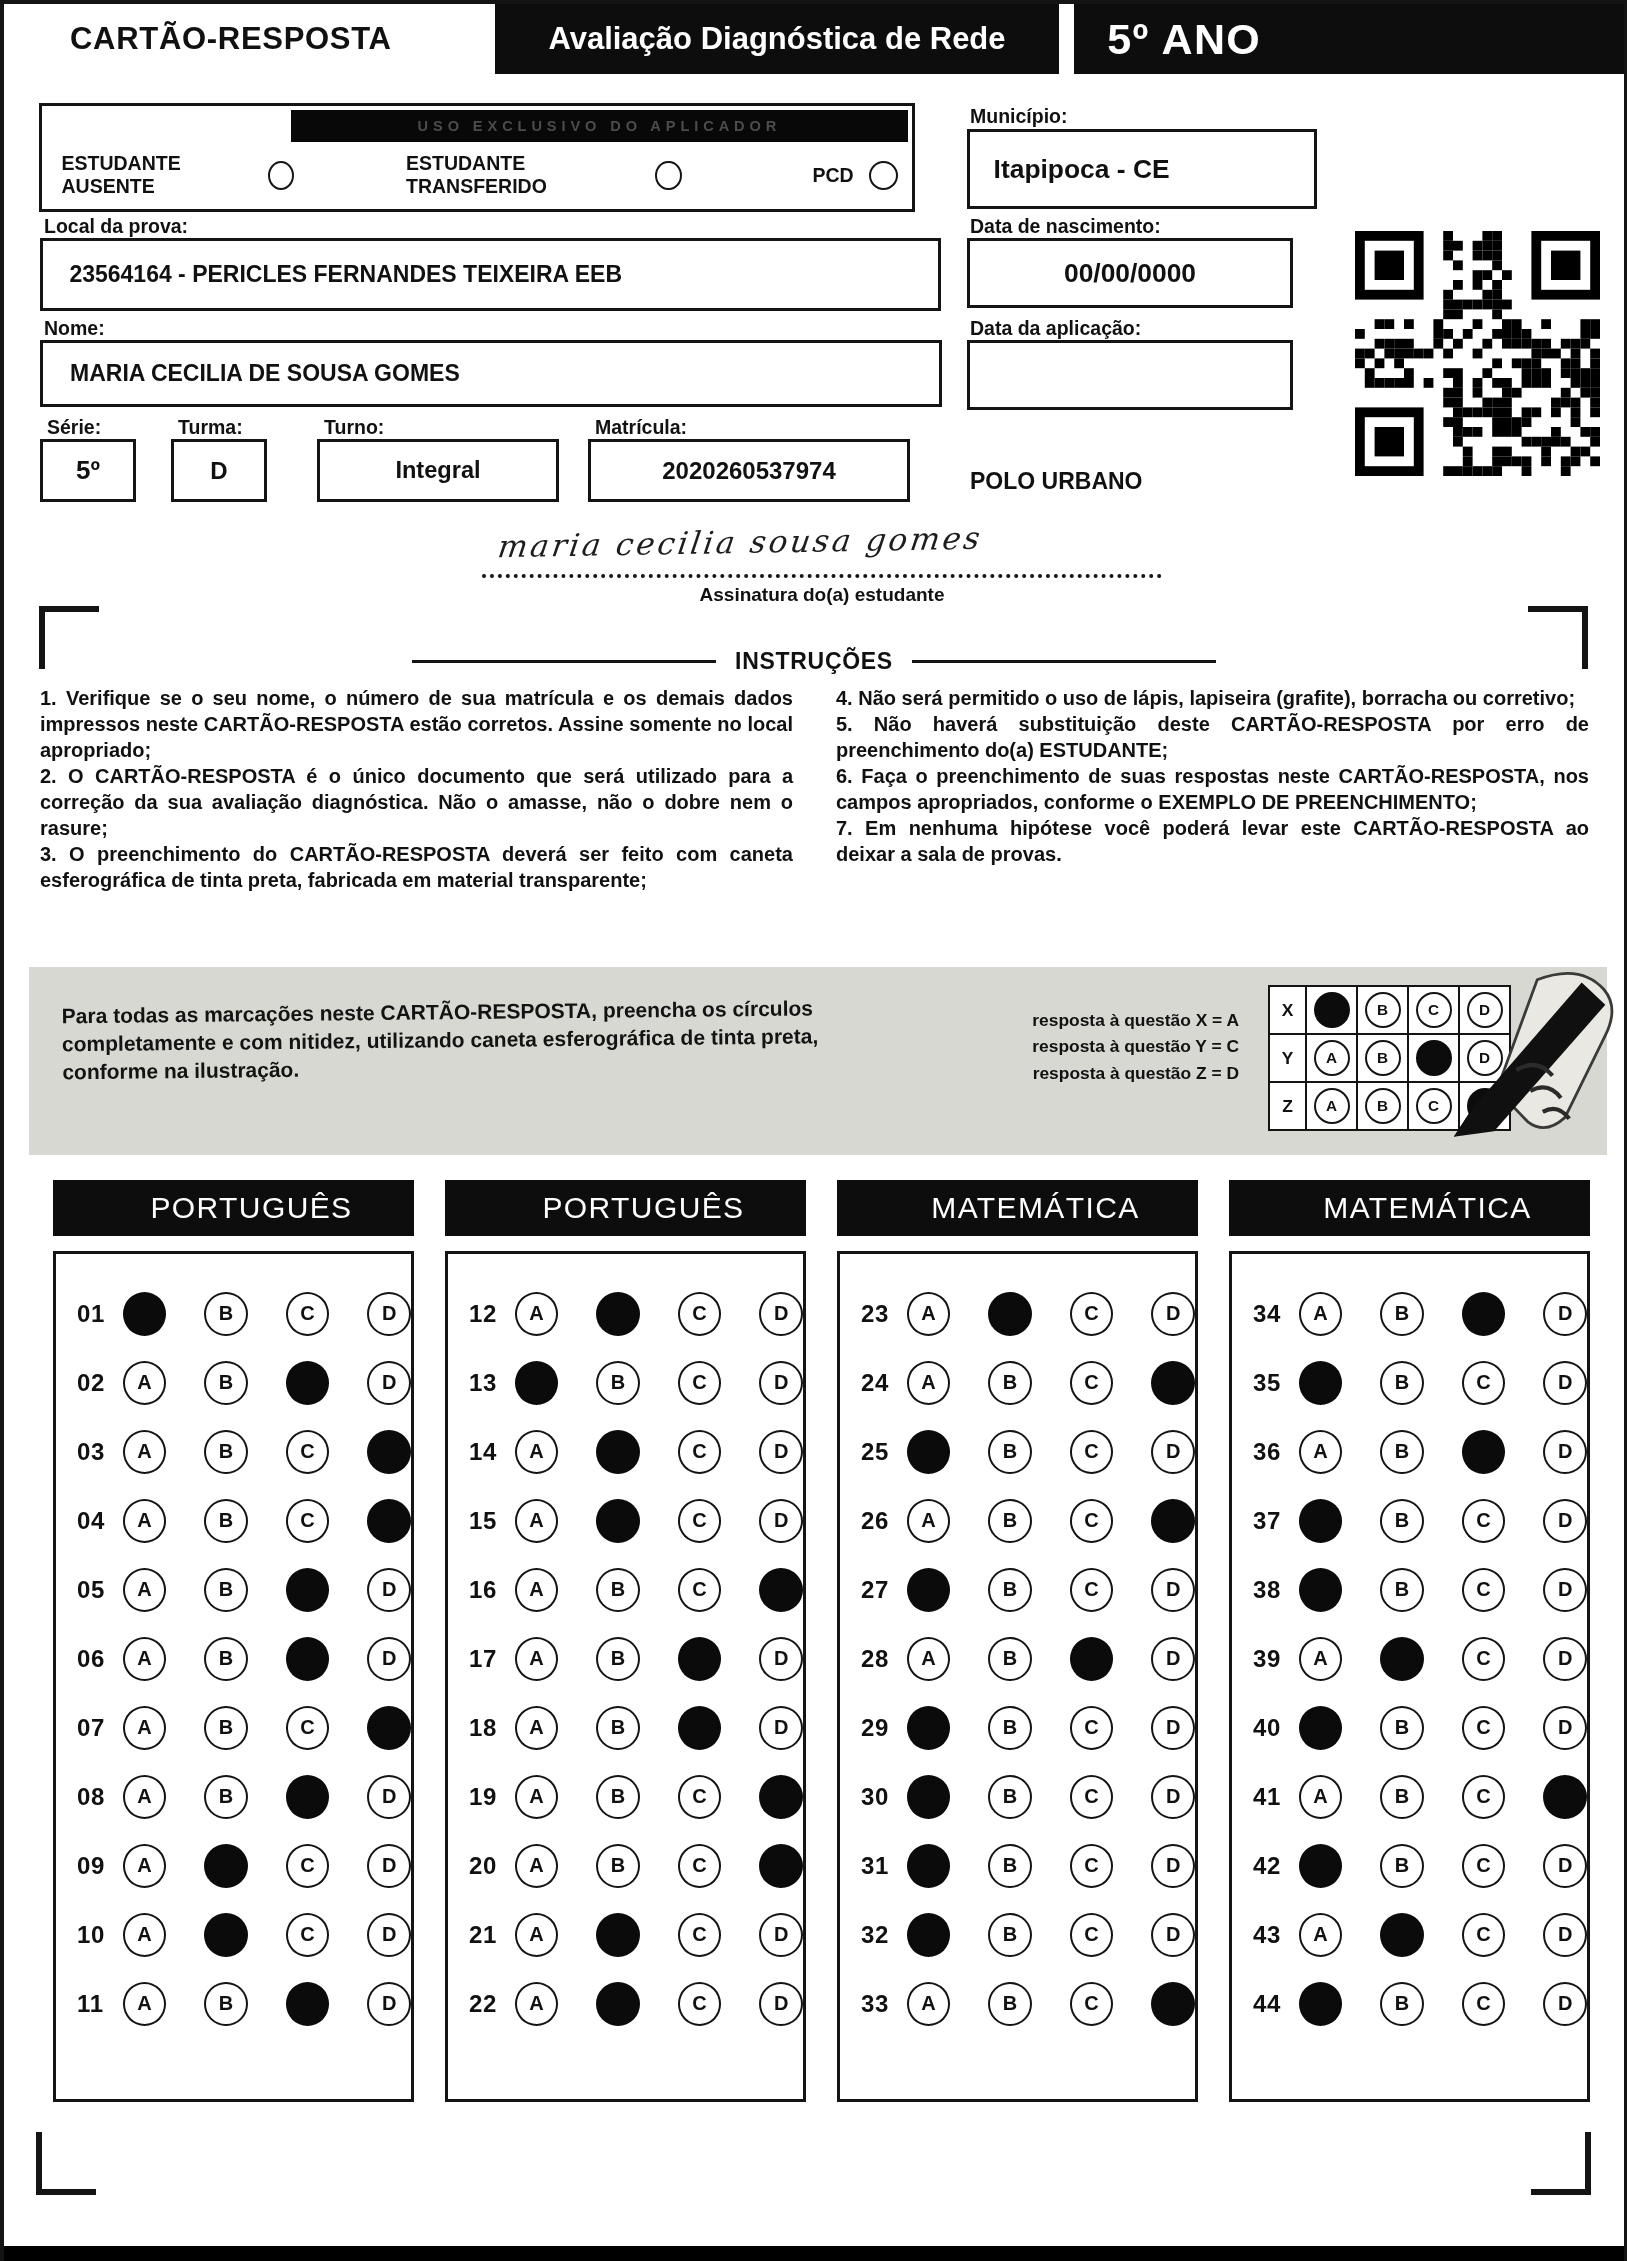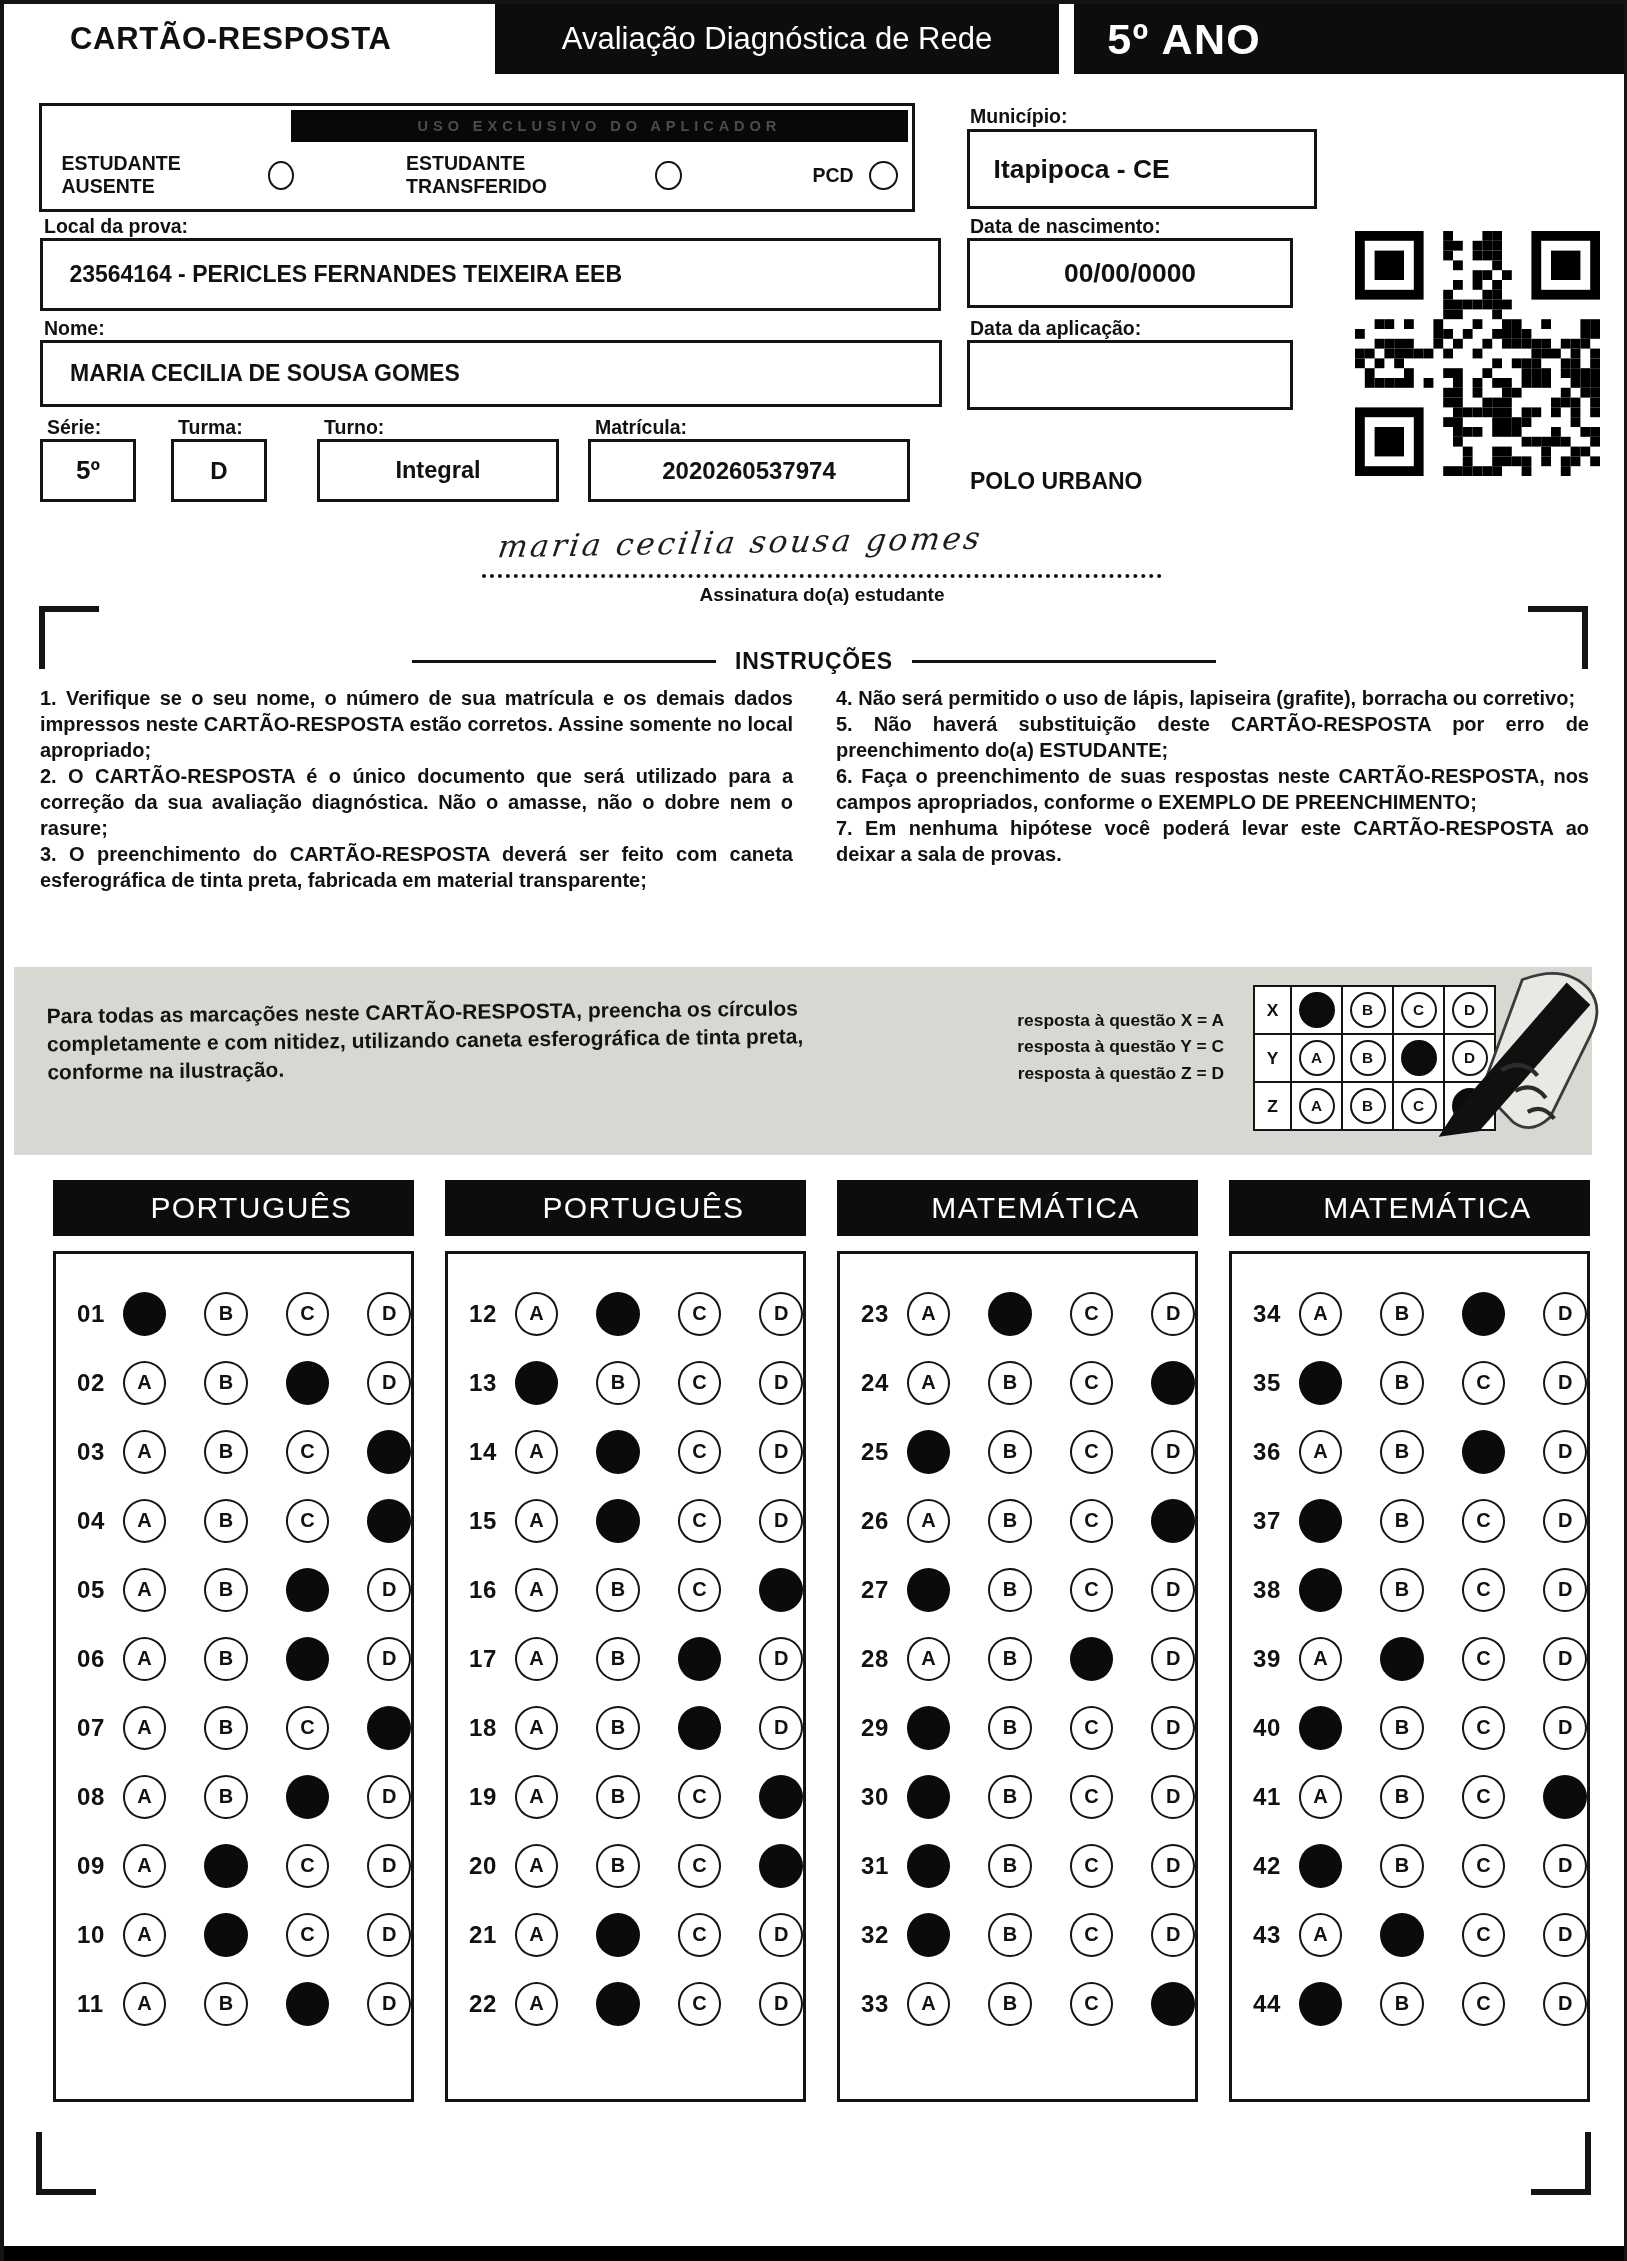--- a/index.html
+++ b/index.html
@@ -3,21 +3,21 @@
 <meta charset="utf-8">
 <title>CARTÃO-RESPOSTA</title>
 <style>
   html,body{margin:0;padding:0;}
   body{width:1628px;height:2261px;background:#ffffff;font-family:"Liberation Sans",sans-serif;color:#111;overflow:hidden;position:relative;}
   .page{position:absolute;inset:0;border:4.2px solid #141414;border-bottom:none;background:#fff;}
 
   
   .header{position:absolute;top:0;left:0;right:0;height:70px;display:flex;align-items:stretch;}
   .h-title{width:425px;display:flex;align-items:center;padding-left:66px;font-size:31px;font-weight:700;letter-spacing:0.7px;}
-  .h-sub{width:564px;background:#0d0d0d;color:#fff;display:flex;align-items:center;justify-content:center;font-size:31px;font-weight:400;}
+  .h-sub{width:564px;background:#0d0d0d;color:#fff;display:flex;align-items:center;justify-content:center;font-size:31px;font-weight:700;}
   .h-grade{flex:1;margin-left:15.3px;background:#0d0d0d;color:#fff;display:flex;align-items:center;padding-left:33px;font-size:43px;font-weight:700;letter-spacing:1.4px;}
 
   
   .status-box{position:absolute;left:35px;top:99px;width:870px;height:103px;border:3.5px solid #141414;background:#fff;}
   .aplicador-bar{position:absolute;top:3.5px;left:249px;right:4.2px;height:32px;background:#080808;color:#4c4c4c;display:flex;align-items:center;justify-content:center;font-size:14.6px;font-weight:700;letter-spacing:4.9px;white-space:nowrap;overflow:hidden;}
   .status-row{position:absolute;left:19.5px;right:14px;bottom:11px;display:flex;align-items:center;gap:42px;}
   .status-opt{display:flex;align-items:center;}
   .status-opt:nth-child(2){margin-left:70px;}
   .status-opt:nth-child(3){margin-left:89px;}
   .opt-label{font-size:19.5px;font-weight:700;}
@@ -48,21 +48,21 @@
 
   
   .instr-head{position:absolute;left:0;right:0;top:644px;display:flex;align-items:center;justify-content:center;}
   .instr-head .line{width:304px;height:3.5px;background:#141414;}
   .instr-head .t{margin:0 19.5px;font-size:23px;font-weight:700;letter-spacing:0.7px;}
   .instr-cols{position:absolute;left:36px;right:35px;top:681px;display:flex;gap:43px;}
   .instr-col{flex:1;}
   .instr-col p{font-size:20px;font-weight:700;line-height:26px;text-align:justify;margin:0;}
 
   
-  .example{position:absolute;left:10px;top:963px;width:1578px;height:188px;background:#d8d8d3;}
+  .example{position:absolute;left:25px;top:963px;width:1578px;height:188px;background:#d8d8d3;}
   .ex-text{position:absolute;left:33px;top:31px;width:817px;font-size:21px;font-weight:700;line-height:28px;transform:rotate(-0.6deg);color:#131313;}
   .ex-legend{position:absolute;left:965px;top:40px;width:245px;text-align:right;font-size:17.4px;font-weight:700;line-height:26.4px;}
   .ex-grid{position:absolute;left:1239px;top:18px;border:2.8px solid #141414;background:#fff;}
   .ex-row{display:flex;}
   .ex-row + .ex-row{border-top:2.1px solid #141414;}
   .ex-label{width:35px;height:46px;display:flex;align-items:center;justify-content:center;font-size:17.4px;font-weight:700;border-right:2.1px solid #141414;}
   .ex-cell{width:49px;height:46px;display:flex;align-items:center;justify-content:center;border-right:2.1px solid #141414;}
   .ex-cell:last-child{border-right:none;}
   .ex-bubble{width:32px;height:32px;border:2.1px solid #141414;border-radius:50%;display:flex;align-items:center;justify-content:center;font-size:15.3px;font-weight:700;background:#fff;}
   .ex-bubble.filled{background:#0c0c0c;border-color:#0c0c0c;color:transparent;}

